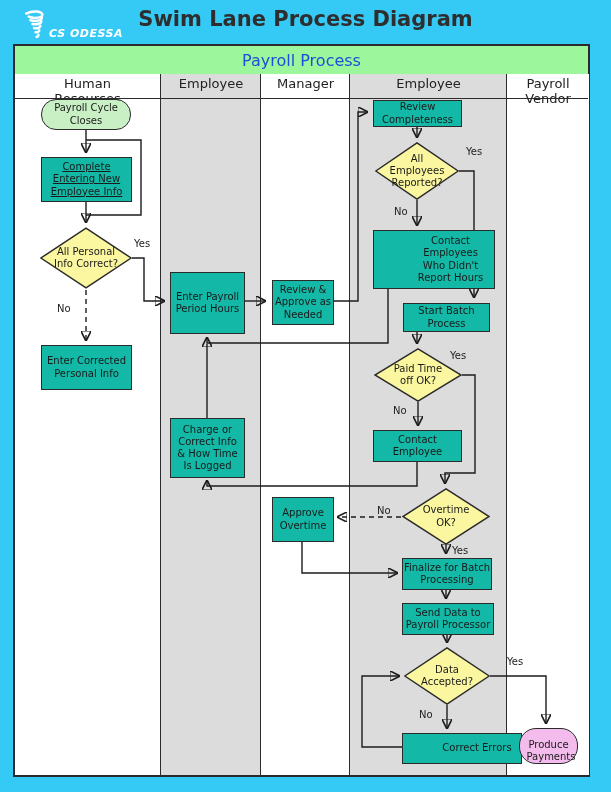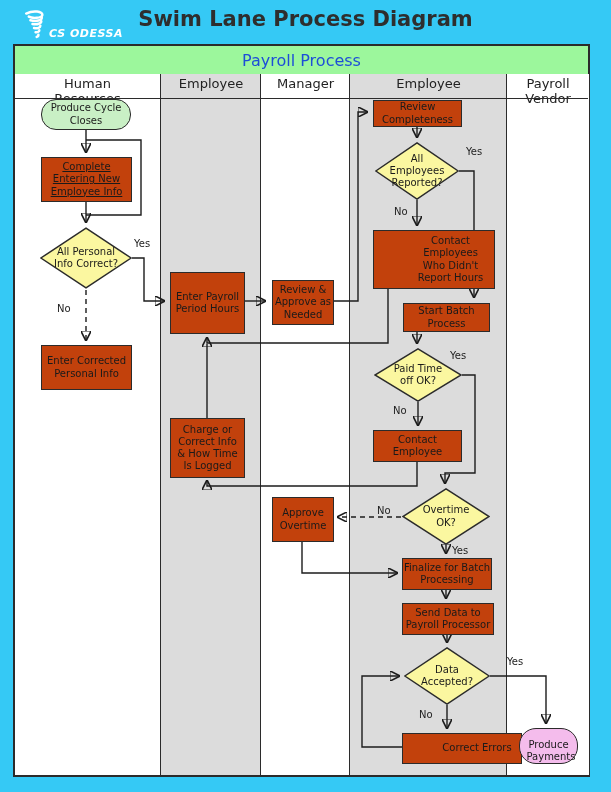--- a/index.html
+++ b/index.html
@@ -25,21 +25,21 @@
 
   .gray{background:#DCDCDC;}
   .white{background:#ffffff;}
 
   #edges{position:absolute;left:0;top:0;width:611px;height:792px;z-index:2;pointer-events:none;}
   #edges path{fill:none;stroke:#1c1c1c;stroke-width:1.4;}
   #edges path.dash{stroke-dasharray:5 4;}
 
   .node{position:absolute;z-index:3;display:flex;align-items:center;justify-content:center;
         text-align:center;font-size:10px;line-height:1.22;color:#1a1a1a;}
-  .proc{background:#c2410c;border:1.5px solid #2b2b2b;}
+  .proc{background:#14b8a6;border:1.5px solid #2b2b2b;}
   .start{background:#C9F0C5;border:1.5px solid #2b2b2b;border-radius:15px;}
   .endn{background:#F4BCEC;border:1.5px solid #2b2b2b;border-radius:17px;}
   .diamond{background:transparent;}
   .diamond svg{position:absolute;left:0;top:0;width:100%;height:100%;}
   .diamond span{position:relative;z-index:1;max-width:78%;}
   .elabel{position:absolute;z-index:4;font-size:10px;color:#222;}
 </style>
 </head>
 <body>
 
@@ -105,21 +105,21 @@
   <path d="M302 540 V573 H397" marker-end="url(#arr)"></path>
   <path d="M446 588 V598" marker-end="url(#arr)"></path>
   <path d="M447 633 V642" marker-end="url(#arr)"></path>
   <path d="M447 705 V728" marker-end="url(#arr)"></path>
   <path d="M490 676 H546 V723" marker-end="url(#arr)"></path>
   <path d="M402 747 H362 V676 H399" marker-end="url(#arr)"></path>
   <path d="M490 747 H514" marker-end="url(#arr)"></path>
 </svg>
 
 <div class="node start" style="left:41px;top:99px;width:88px;height:29px;">
-  <span>Produce Cycle Closes</span>
+  <span>Payroll Cycle Closes</span>
 </div>
 <div class="node proc" style="left:41px;top:157px;width:89px;height:43px;text-decoration:underline;">
   <span>Complete Entering New Employee Info</span>
 </div>
 <div class="node diamond" style="left:40px;top:227px;width:92px;height:62px;">
   <svg viewBox="0 0 100 60" preserveAspectRatio="none">
     <polygon points="50,1 99,30 50,59 1,30" fill="#FBF7A0" stroke="#2b2b2b" stroke-width="1.5" vector-effect="non-scaling-stroke"></polygon>
   </svg>
   <span>All Personal Info Correct?</span>
 </div>

